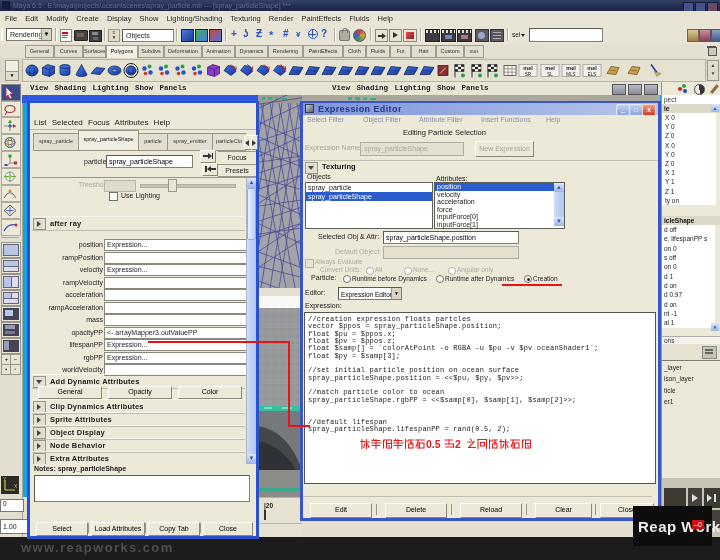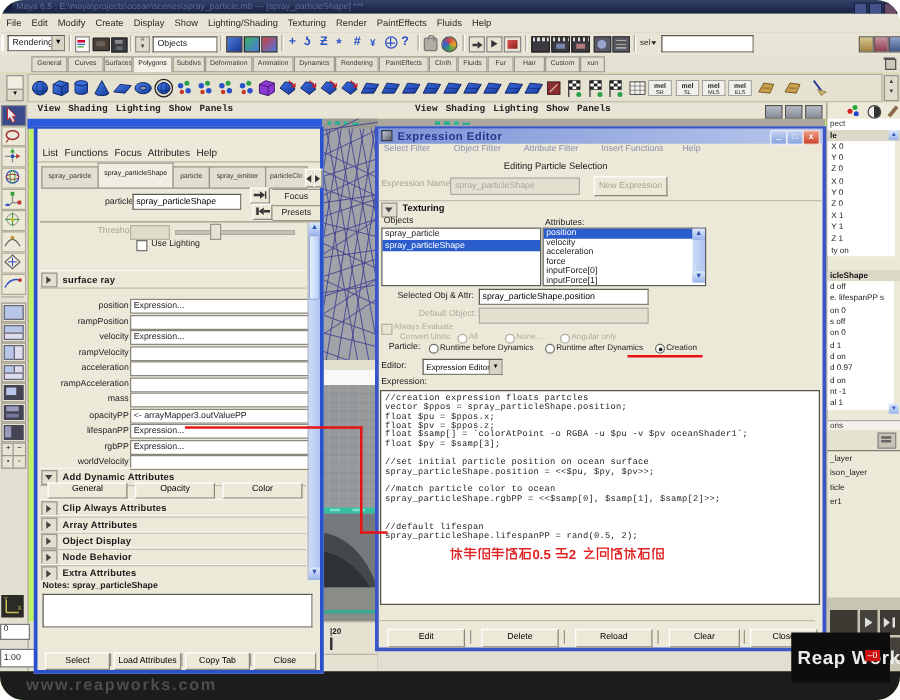--- a/index.html
+++ b/index.html
@@ -1,14 +1,14 @@
 <!DOCTYPE html>
 <html><head><meta charset="utf-8"><style>
 html,body{margin:0;padding:0;}
-#root{position:relative;width:720px;height:560px;overflow:hidden;background:#bef264;font-family:"Liberation Sans",sans-serif;border-radius:19px;}
+#root{position:relative;width:720px;height:560px;overflow:hidden;background:#0ea5e9;font-family:"Liberation Sans",sans-serif;}
 .ab{position:absolute;}
 .field{background:#fff;border:1px solid #808070;border-top-color:#5a5a50;border-left-color:#5a5a50;}
 .btn{background:#ece9d8;border:1px solid #8a887a;border-top-color:#fff;border-left-color:#fff;text-align:center;}
 .sep{border-left:1px solid #b0ac9c;border-right:1px solid #fff;width:0;}
 .lic{top:2px;width:12px;height:9px;background:linear-gradient(180deg,#b8bcc8,#888c98);border:1px solid #555;}
 .lb{left:1px;width:18px;height:14px;background:#e8e4d4;border:1px solid #9a9688;}
 .stab{position:absolute;top:1px;height:11px;background:#e3dfd0;border:1px solid #a09c8c;font-size:5.5px;color:#333;text-align:center;line-height:11px;overflow:hidden;white-space:nowrap;}
 .stab.on{background:#f2f0e6;color:#111;height:12px;}
 .sechdr{left:0px;width:213px;height:13px;border-top:1px solid #f8f6ee;border-bottom:1px solid #c2beae;font-size:7.5px;color:#1a1a1a;}
 .sechdr b{position:absolute;left:18px;top:2px;letter-spacing:0.2px;}
@@ -548,21 +548,21 @@
           <i class="ti-r" style="position:absolute;left:7px;top:5px;border-left-color:#ddd;border-left-width:5px;border-top-width:4px;border-bottom-width:4px;"></i>
           <i class="ti-r" style="position:absolute;left:14px;top:5px;border-left-color:#ddd;border-left-width:5px;border-top-width:4px;border-bottom-width:4px;"></i>
         </div>
   </div>
 </div>
 
 <div class="ab" id="ae" style="left:27px;top:101px;width:226px;height:433px;background:#ece9d8;border:3px solid #2b50cc;border-top:2px solid #2b50cc;z-index:10;">
 
 
   <div class="ab" style="left:0;top:13px;width:226px;height:13px;border-bottom:1px solid #b8b4a4;">
-    <span class="ab" style="left:4px;top:2px;font-size:8px;color:#222;white-space:nowrap;word-spacing:3px;">List Functions Focus Attributes Help</span>
+    <span class="ab" style="left:4px;top:2px;font-size:8px;color:#222;white-space:nowrap;word-spacing:3px;">List Selected Focus Attributes Help</span>
   </div>
 
   <div class="ab" style="left:0;top:26px;width:226px;height:21px;">
     <div class="ab" style="left:3px;top:4px;width:44px;height:16px;background:#e3dfd0;border:1px solid #9a9688;font-size:5.5px;text-align:center;line-height:15px;color:#333;">spray_particle</div>
     <div class="ab" style="left:48px;top:1px;width:59px;height:19px;background:#f0eee2;border:1px solid #9a9688;font-size:5.5px;text-align:center;line-height:17px;color:#111;">spray_particleShape</div>
     <div class="ab" style="left:108px;top:4px;width:28px;height:16px;background:#e3dfd0;border:1px solid #9a9688;font-size:5.5px;text-align:center;line-height:15px;color:#333;">particle</div>
     <div class="ab" style="left:137px;top:4px;width:44px;height:16px;background:#e3dfd0;border:1px solid #9a9688;font-size:5.5px;text-align:center;line-height:15px;color:#333;">spray_emitter</div>
     <div class="ab" style="left:182px;top:4px;width:32px;height:16px;background:#e3dfd0;border:1px solid #9a9688;font-size:5.5px;text-align:center;line-height:15px;color:#333;overflow:hidden;">particleClo</div>
     <div class="ab btn" style="left:214px;top:6px;width:6px;height:13px;">
           <i class="ti-l" style="position:absolute;left:0px;top:4px;"></i>
@@ -596,21 +596,21 @@
     <span class="ab" style="left:46px;top:3px;font-size:7px;color:#a8a494;">Threshold</span>
     <div class="ab" style="left:72px;top:2px;width:30px;height:10px;background:#e0dccc;border:1px solid #b8b4a4;"></div>
     <div class="ab" style="left:108px;top:6px;width:94px;height:2px;background:#c8c4b4;border:1px solid #b0aca0;"></div>
     <div class="ab" style="left:136px;top:1px;width:7px;height:11px;background:#e8e4d4;border:1px solid #9a9688;"></div>
 
     <div class="ab" style="left:77px;top:14px;width:7px;height:7px;background:#fff;border:1px solid #707066;"></div>
     <span class="ab" style="left:89px;top:14px;font-size:7px;color:#222;">Use Lighting</span>
 
     <div class="ab sechdr" style="top:38px;">
           <span class="arrbtn t-r"></span>
-          <b>surface ray</b>
+          <b>after ray</b>
         </div>
 
     <div class="ab arow" style="top:61px;">
           <span class="alab">position</span>
           <span class="afld">Expression...</span>
         </div>
     <div class="ab arow" style="top:73.5px;">
           <span class="alab">rampPosition</span>
           <span class="afld"></span>
         </div>
@@ -653,25 +653,25 @@
 
     <div class="ab sechdr" style="top:196px;">
           <span class="arrbtn t-d"></span>
           <b>Add Dynamic Attributes</b>
         </div>
     <div class="ab btn" style="left:6px;top:208px;width:62px;height:11px;font-size:7px;line-height:10px;">General</div>
     <div class="ab btn" style="left:76px;top:208px;width:62px;height:11px;font-size:7px;line-height:10px;">Opacity</div>
     <div class="ab btn" style="left:146px;top:208px;width:62px;height:11px;font-size:7px;line-height:10px;">Color</div>
     <div class="ab sechdr" style="top:221px;">
           <span class="arrbtn t-r"></span>
-          <b>Clip Always Attributes</b>
+          <b>Clip Dynamics Attributes</b>
         </div>
     <div class="ab sechdr" style="top:234px;">
           <span class="arrbtn t-r"></span>
-          <b>Array Attributes</b>
+          <b>Sprite Attributes</b>
         </div>
     <div class="ab sechdr" style="top:260px;">
           <span class="arrbtn t-r"></span>
           <b>Node Behavior</b>
         </div>
     <div class="ab sechdr" style="top:247px;">
           <span class="arrbtn t-r"></span>
           <b>Object Display</b>
         </div>
     <div class="ab sechdr" style="top:273px;">

